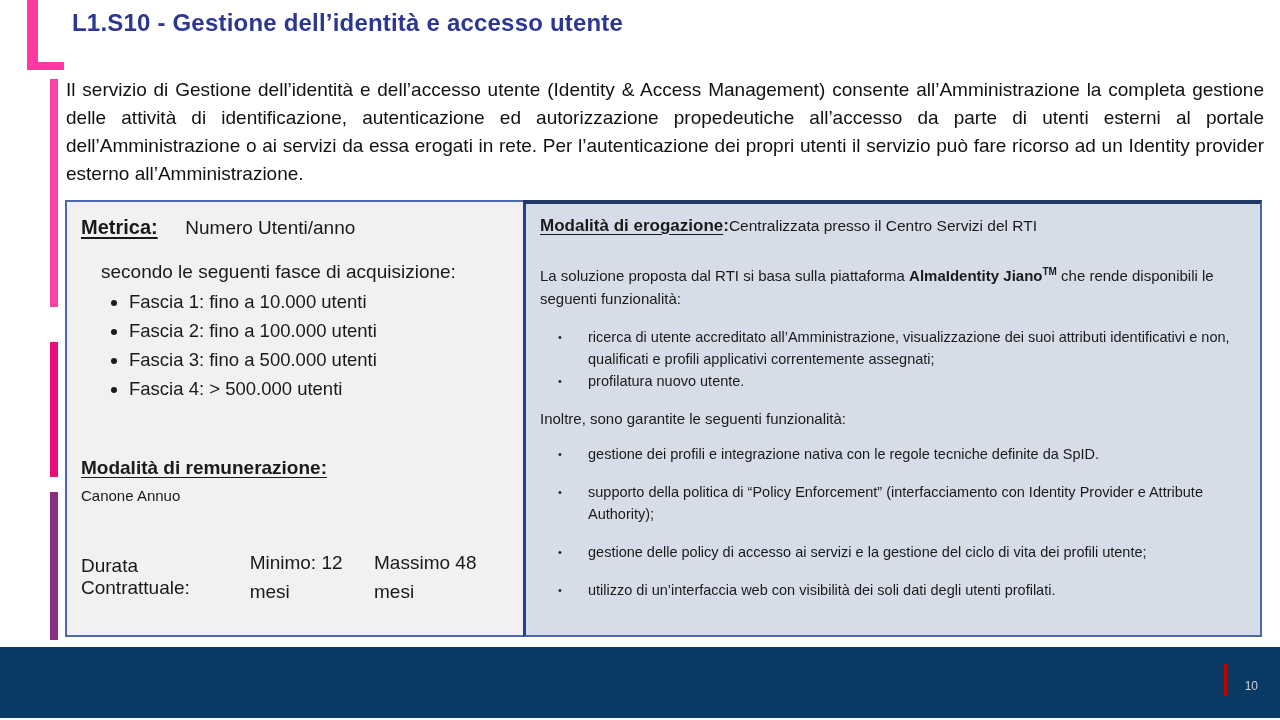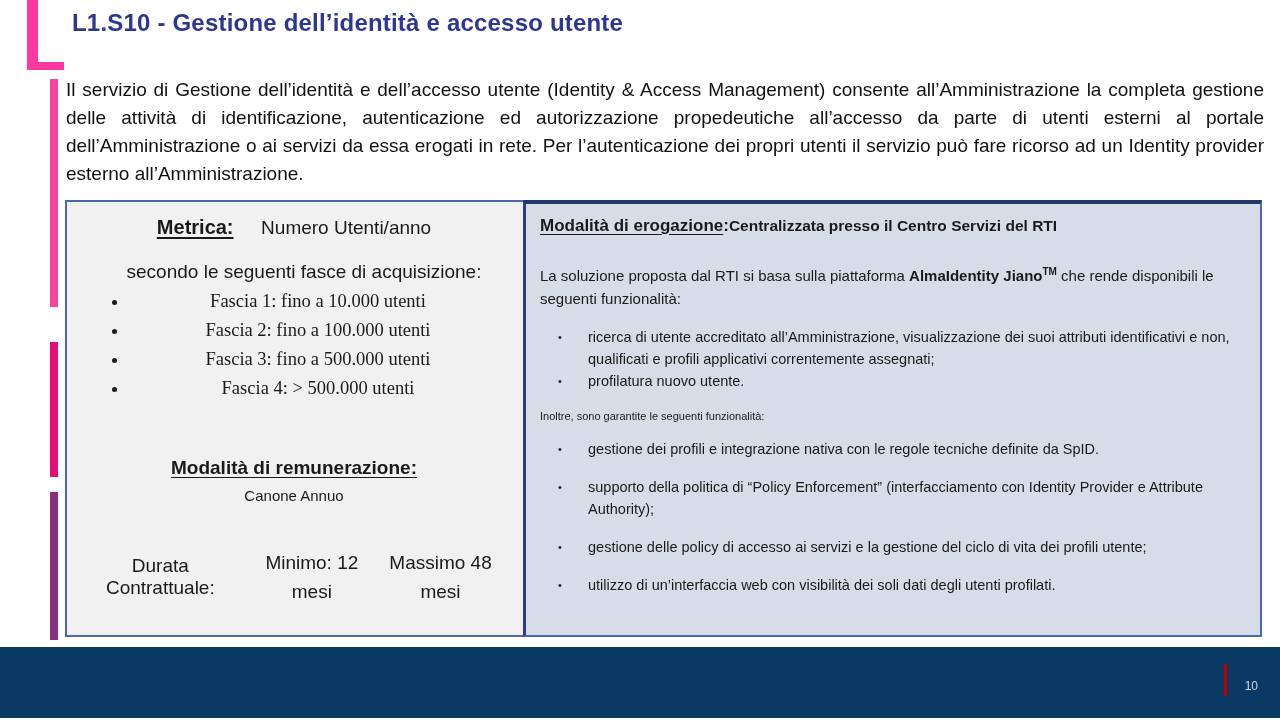--- a/index.html
+++ b/index.html
@@ -42,21 +42,20 @@
   }
 
   
   .panel-left {
     position: absolute; left: 65px; top: 200px; width: 458px; height: 437px;
     background: #f1f1f2;
     border: 2px solid #4a69ad;
     border-right: none;
     box-sizing: border-box;
     padding: 14px 16px 0 14px;
-    text-align: center;
   }
   .panel-right {
     position: absolute; left: 523px; top: 200px; width: 739px; height: 437px;
     background: #d7dde8;
     border-top: 4px solid #1f3864;
     border-left: 3px solid #24408e;
     border-right: 2px solid #4a69ad;
     border-bottom: 2px solid #4a69ad;
     box-sizing: border-box;
     padding: 12px 18px 0 14px;
@@ -65,48 +64,47 @@
   .u-label { font-weight: bold; text-decoration: underline; text-underline-offset: 3px; }
 
   
   .metric-line { font-size: 20px; }
   .metric-line .metric-value { font-size: 19px; margin-left: 22px; }
   .metric-sub { margin: 22px 0 4px 20px; font-size: 19px; }
   ul.fasce {
     margin: 2px 0 0 0; padding-left: 48px;
     font-size: 18.5px; line-height: 29px;
     list-style: disc outside;
-    font-family: Liberation Serif, serif;
   }
   .remuneration-label { margin-top: 54px; font-size: 19px; }
   .canone { margin-top: 8px; font-size: 15px; }
   .durata-row { margin-top: 44px; display: flex; align-items: center; gap: 10px; font-size: 19px; }
   .durata-label { white-space: pre-wrap; }
   .durata-values { display: flex; flex-direction: row; line-height: 29px; }
 
   
   .erog-line { font-size: 17px; }
   .erog-sep { font-weight: bold; }
-  .erog-value { font-size: 15.5px; font-weight: bold; text-align: center; }
+  .erog-value { font-size: 15.5px; font-weight: normal; text-align: center; }
   .solution-par { margin-top: 24px; font-size: 15px; line-height: 23px; width: 690px; }
   .solution-par b { font-weight: bold; }
   sup.tm { font-size: 10px; font-weight: bold; vertical-align: super; }
   ul.features {
     margin: 16px 0 0 0; padding-left: 48px;
     font-size: 14.5px; line-height: 22px;
     list-style: none;
   }
   ul.features li { position: relative; }
   ul.features li::before {
     content: "\2022";
     position: absolute; left: -30px; top: 0;
     font-size: 11px;
   }
   ul.features-2 li { margin-top: 16px; }
-  .inoltre { margin-top: 18px; font-size: 11px; }
+  .inoltre { margin-top: 18px; font-size: 15px; }
 
   
   .footer {
     position: absolute; left: 0; top: 647px; width: 1280px; height: 71px;
     background: #0a3a64;
   }
   .footer-redline {
     position: absolute; right: 53px; top: 17px; width: 3px; height: 32px;
     background: #c00000;
   }

